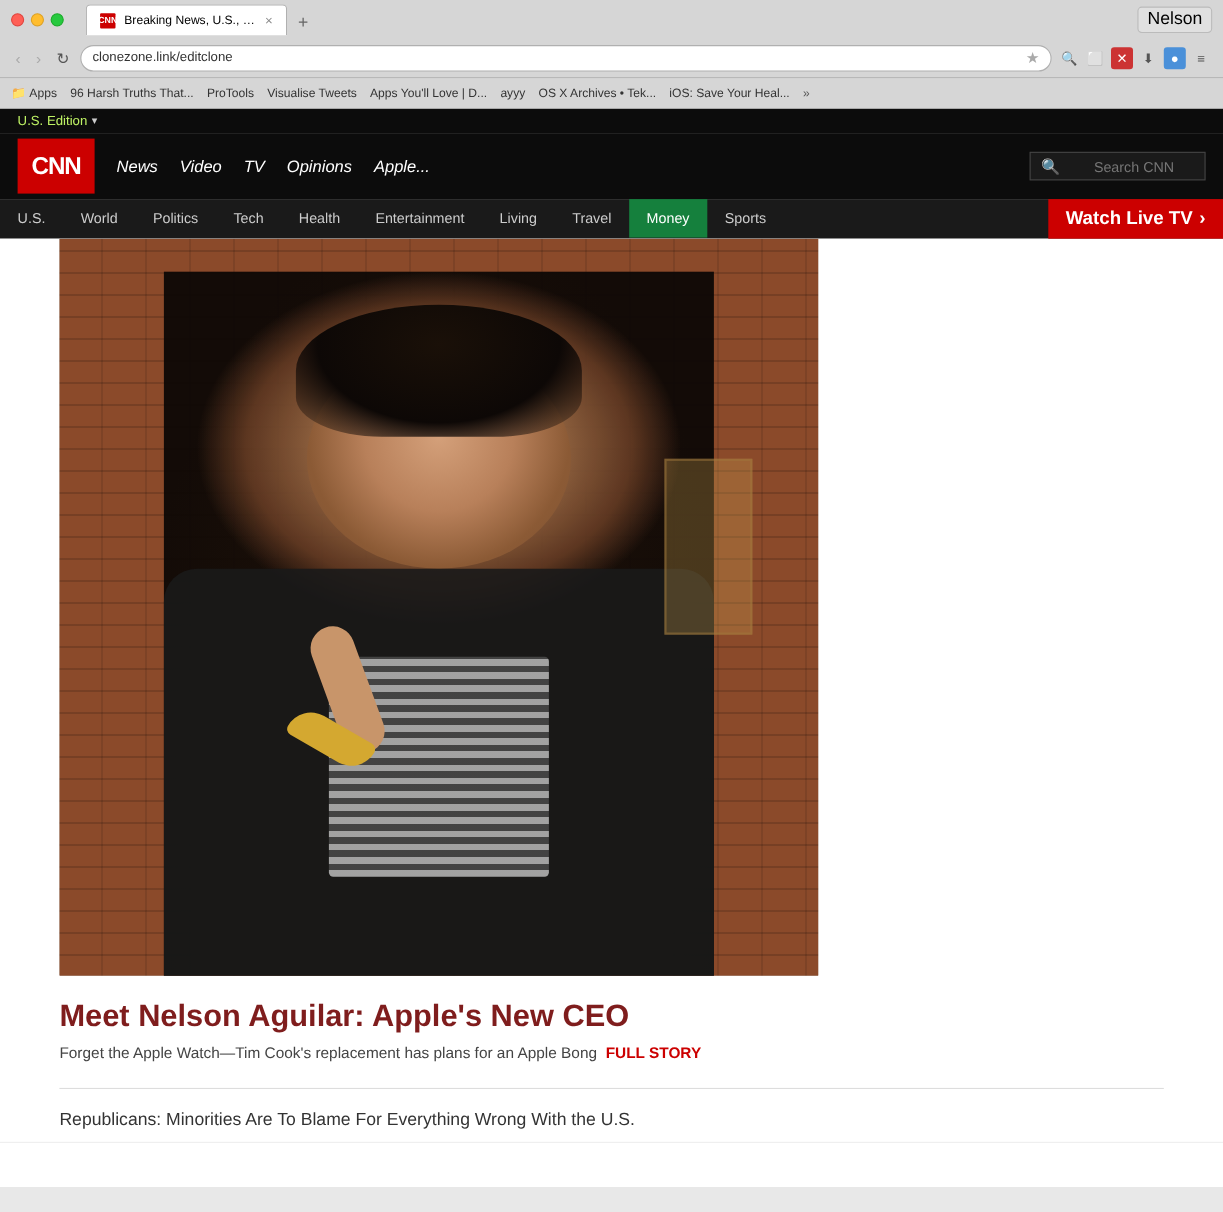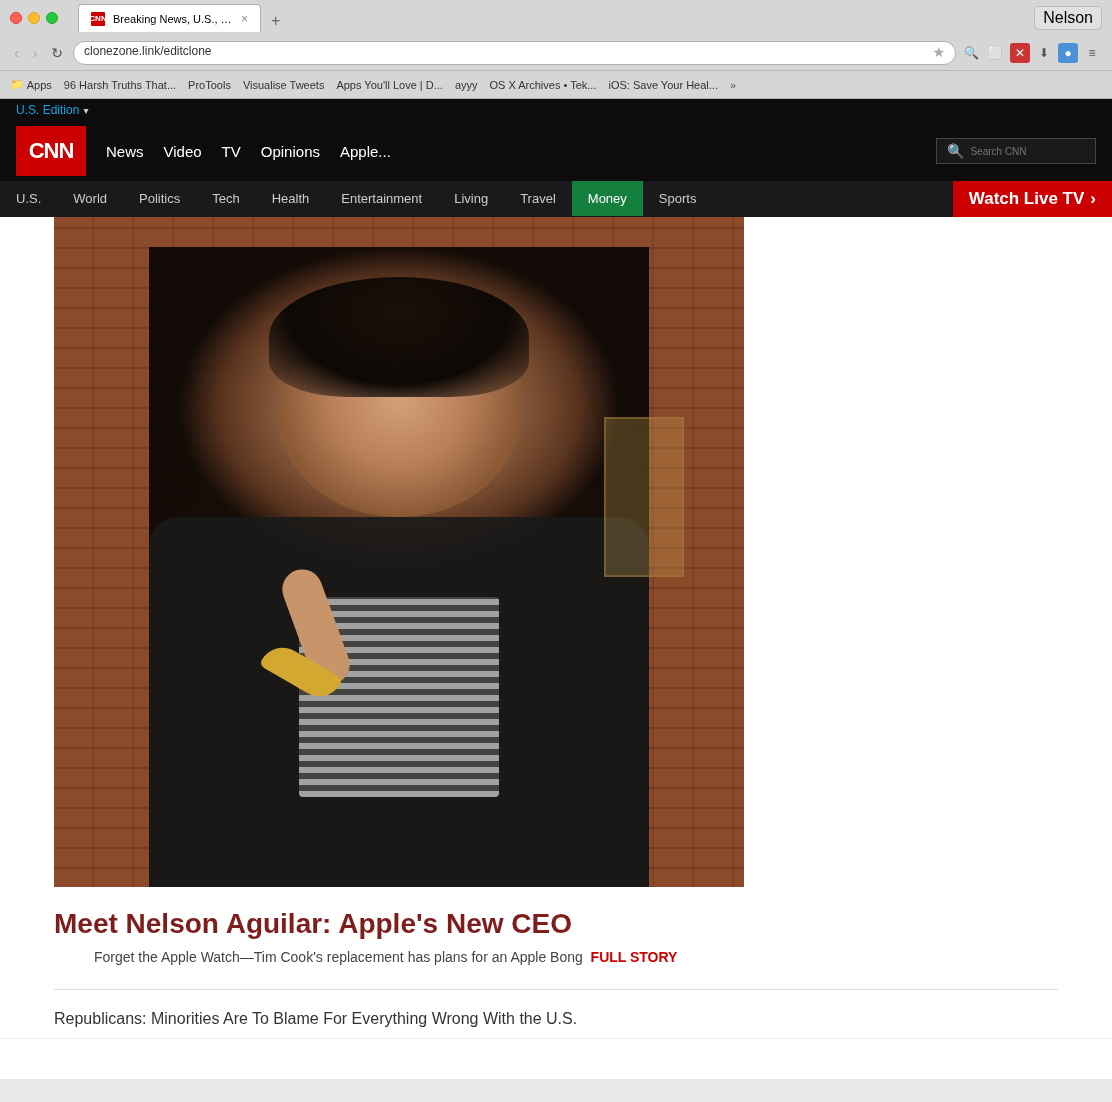--- a/index.html
+++ b/index.html
@@ -34,42 +34,42 @@
 
     .bookmarks-bar { display: flex; align-items: center; padding: 2px 10px; gap: 12px; background: #d6d6d6; border-top: 1px solid #b8b8b8; height: 28px; font-size: 11px; color: #333; overflow: hidden; }
     .bookmark-item { white-space: nowrap; cursor: pointer; color: #333; text-decoration: none; display: flex; align-items: center; gap: 3px; }
     .bookmark-more { color: #555; font-size: 11px; cursor: pointer; }
 
     
     .cnn-site { background: white; }
 
     .cnn-top-bar { background: #0c0c0c; color: white; padding: 4px 16px; display: flex; align-items: center; justify-content: space-between; font-size: 12px; }
     .cnn-edition { display: flex; align-items: center; gap: 4px; color: #ccc; cursor: pointer; }
-    .cnn-edition .edition-text { color: #0ea5e9; }
+    .cnn-edition .edition-text { color: #bef264; }
     .cnn-edition .chevron { font-size: 10px; }
 
     .cnn-header { background: #0c0c0c; display: flex; align-items: center; padding: 0 16px; height: 60px; gap: 20px; }
     .cnn-logo { background: #cc0000; color: white; font-size: 22px; font-weight: 900; padding: 6px 10px; display: flex; align-items: center; justify-content: center; min-width: 70px; height: 50px; letter-spacing: -1px; }
-    .cnn-nav { display: flex; align-items: flex-end; gap: 20px; flex: 1; }
+    .cnn-nav { display: flex; align-items: flex-end; gap: 20px; flex: 1; font-style: italic; }
     .cnn-nav-item { color: white; text-decoration: none; font-size: 15px; font-weight: 500; cursor: pointer; padding: 4px 0; }
     .cnn-search { display: flex; align-items: center; background: #1a1a1a; border: 1px solid #444; padding: 4px 10px; gap: 6px; width: 160px; }
-    .cnn-search input { background: none; border: none; outline: none; color: #aaa; font-size: 10px; width: 100%; }
+    .cnn-search input { background: none; border: none; outline: none; color: #aaa; font-size: 13px; width: 100%; margin-left: 24px; }
     .cnn-search-icon { color: #aaa; font-size: 14px; }
 
     .cnn-subnav { background: #1a1a1a; display: flex; align-items: flex-start; }
     .cnn-subnav-item { color: #ccc; font-size: 13px; padding: 10px 16px; cursor: pointer; text-decoration: none; white-space: nowrap; }
     .cnn-subnav-item.active { background: #15803d; color: white; }
     .watch-live { background: #cc0000; color: white; padding: 8px 16px; font-size: 17px; font-weight: bold; margin-left: auto; cursor: pointer; display: flex; align-items: center; gap: 6px; white-space: nowrap; }
 
     
     .cnn-main { padding: 0; background: white; }
 
     .headline-section { padding: 20px 20px 10px 54px; }
     .headline-title { font-size: 28px; font-weight: bold; color: #7f1d1d; line-height: 1.2; margin-bottom: 8px; }
-    .headline-sub { font-size: 14px; color: #444; margin-bottom: 4px; margin-left: 40px; }
+    .headline-sub { font-size: 14px; color: #444; margin-bottom: 4px; }
     .full-story-link { color: #cc0000; font-size: 14px; font-weight: bold; text-decoration: none; text-transform: uppercase; }
 
     .divider { border: none; border-top: 1px solid #ddd; margin: 10px 54px; }
 
     .related-story { padding: 10px 54px; font-size: 16px; color: #333; border-bottom: 1px solid #eee; }
 
     
     .page-wrapper { position: relative; }
   </style>
 </head>

